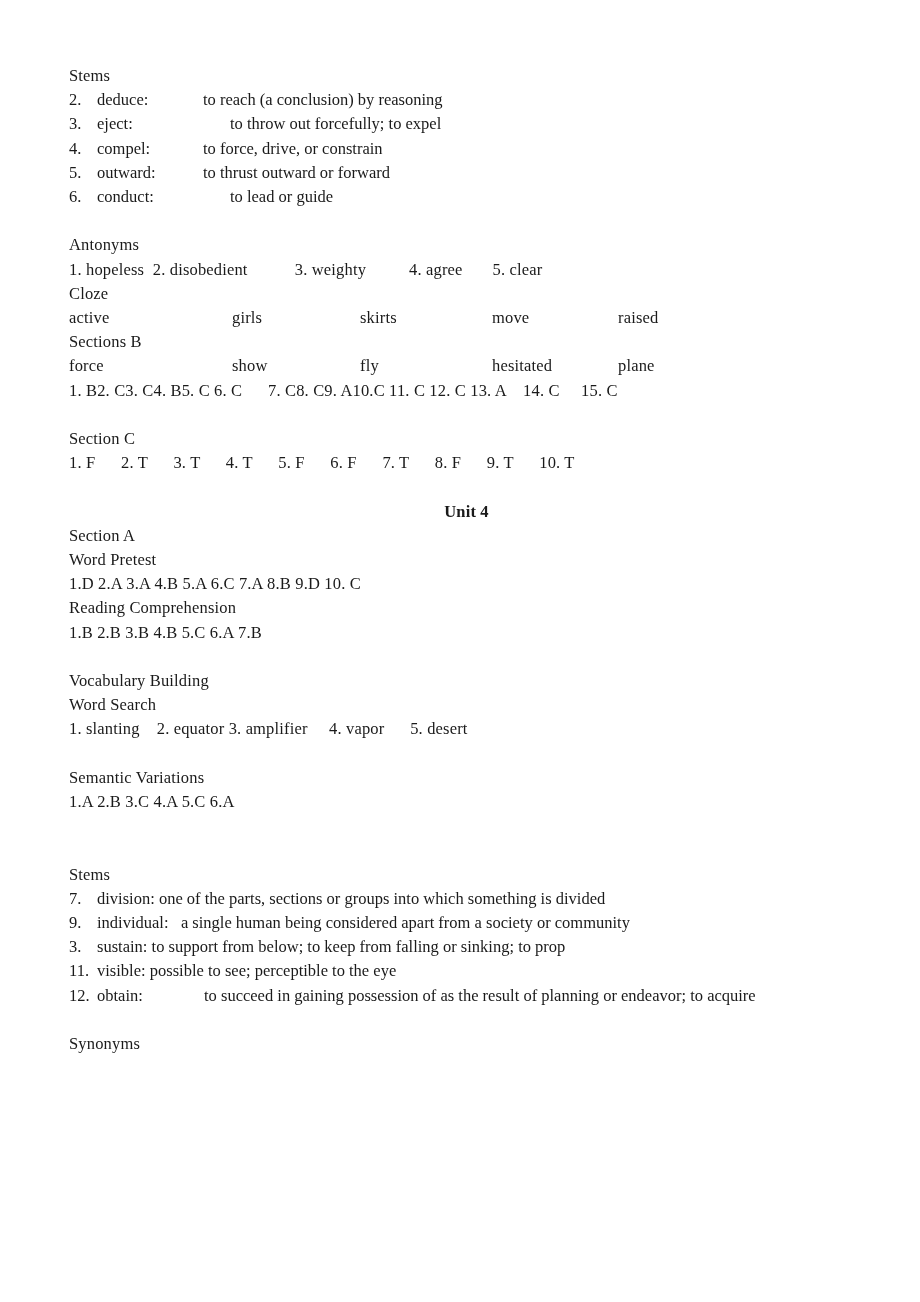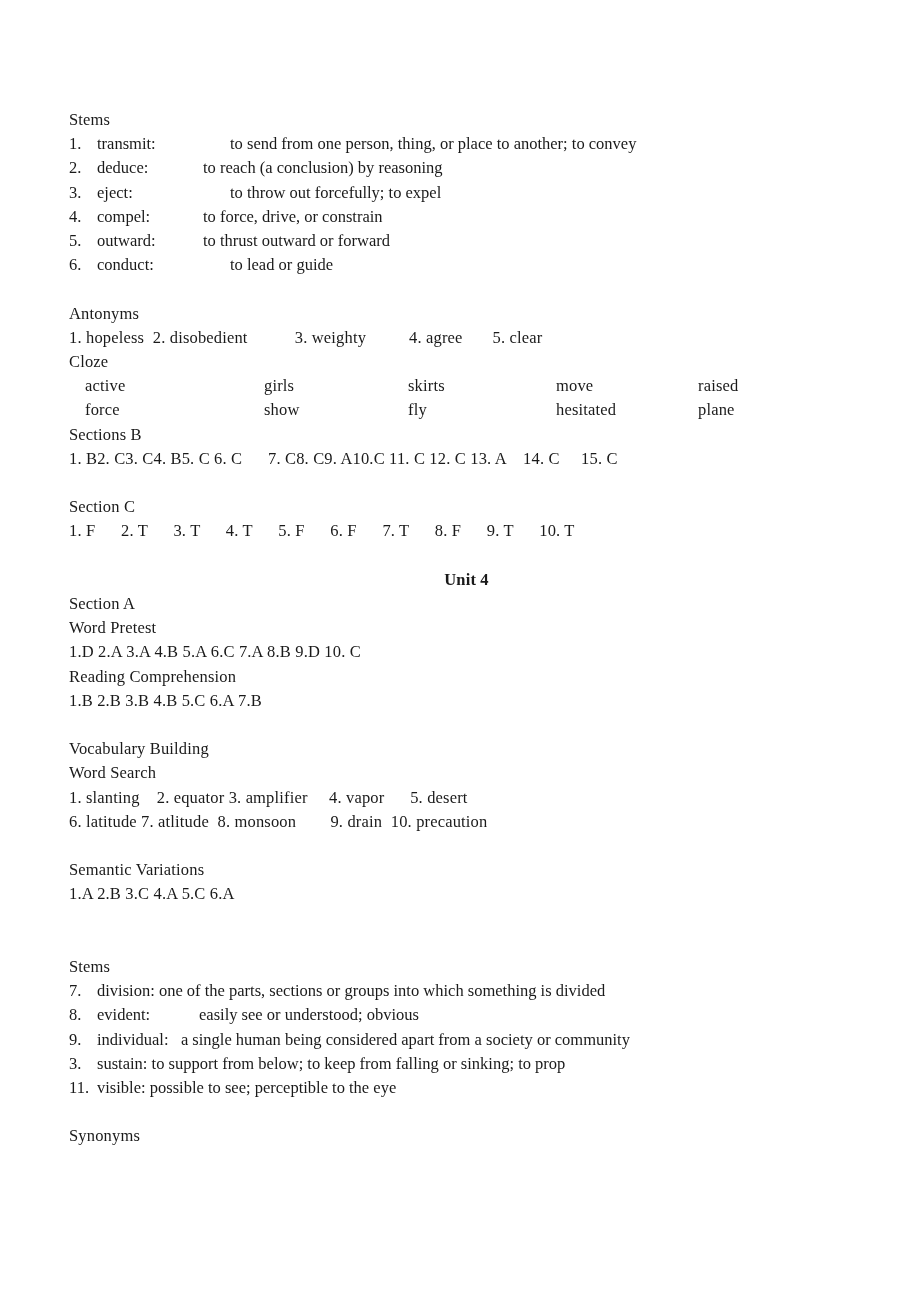--- a/index.html
+++ b/index.html
@@ -12,21 +12,21 @@
     height: 1302px;
     font-family: "Liberation Serif", "DejaVu Serif", serif;
     color: #1a1a1a;
     -webkit-font-smoothing: antialiased;
   }
   .page {
     position: relative;
     width: 892px;
     height: 1302px;
     box-sizing: border-box;
-    padding: 108px 40px 0 69px;
+    padding: 64px 40px 0 69px;
     overflow: hidden;
     border-radius: 22px;
   }
   .line {
     font-size: 16.5px;
     line-height: 24.2px;
     white-space: pre;
     letter-spacing: 0.01em;
   }
   .blank {
@@ -49,58 +49,56 @@
   }
   .num {
     display: inline-block;
     width: 28px;
   }
   .term {
     display: inline-block;
   }
   .cloze-row span {
     display: inline-block;
-    margin-left: 16px;
   }
   .c1 { width: 163px; }
   .c2 { width: 128px; }
   .c3 { width: 132px; }
   .c4 { width: 126px; }
 </style>
 </head>
 <body>
 
 <div class="page">
 
   <div class="line">Stems</div>
 
-  <div class="stem"><span class="num">1.</span><span class="term" style="width:133px">transmit:</span><span>to send from one person, thing, or place to another; to convey</span></div>
 
   <div class="stem"><span class="num">2.</span><span class="term" style="width:106px">deduce:</span><span>to reach (a conclusion) by reasoning</span></div>
 
   <div class="stem"><span class="num">3.</span><span class="term" style="width:133px">eject:</span><span>to throw out forcefully; to expel</span></div>
 
   <div class="stem"><span class="num">4.</span><span class="term" style="width:106px">compel:</span><span>to force, drive, or constrain</span></div>
 
   <div class="stem"><span class="num">5.</span><span class="term" style="width:106px">outward:</span><span>to thrust outward or forward</span></div>
 
   <div class="stem"><span class="num">6.</span><span class="term" style="width:133px">conduct:</span><span>to lead or guide</span></div>
 
   <div class="blank"></div>
 
   <div class="line">Antonyms</div>
   <div class="line">1. hopeless  2. disobedient           3. weighty          4. agree       5. clear</div>
 
   <div class="line">Cloze</div>
 
   <div class="line cloze-row"><span class="c1">active</span><span class="c2">girls</span><span class="c3">skirts</span><span class="c4">move</span><span>raised</span></div>
 
+  <div class="line">Sections B</div>
+
   <div class="line cloze-row"><span class="c1">force</span><span class="c2">show</span><span class="c3">fly</span><span class="c4">hesitated</span><span>plane</span></div>
-
-  <div class="line">Sections B</div>
   <div class="line">1. B2. C3. C4. B5. C 6. C      7. C8. C9. A10.C 11. C 12. C 13. A    14. C     15. C</div>
 
   <div class="blank"></div>
 
   <div class="line">Section C</div>
   <div class="line">1. F      2. T      3. T      4. T      5. F      6. F      7. T      8. F      9. T      10. T</div>
 
   <div class="blank"></div>
 
   <div class="line center bold">Unit 4</div>
@@ -109,40 +107,39 @@
   <div class="line">Word Pretest</div>
   <div class="line">1.D 2.A 3.A 4.B 5.A 6.C 7.A 8.B 9.D 10. C</div>
   <div class="line">Reading Comprehension</div>
   <div class="line">1.B 2.B 3.B 4.B 5.C 6.A 7.B</div>
 
   <div class="blank"></div>
 
   <div class="line">Vocabulary Building</div>
   <div class="line">Word Search</div>
   <div class="line">1. slanting    2. equator 3. amplifier     4. vapor      5. desert</div>
-  <div class="line">6. latitude 7. atlitude  8. monsoon        9. drain  10. precaution</div>
 
   <div class="blank"></div>
 
   <div class="line">Semantic Variations</div>
   <div class="line">1.A 2.B 3.C 4.A 5.C 6.A</div>
 
   <div class="blank"></div>
   <div class="blank"></div>
 
   <div class="line">Stems</div>
 
   <div class="stem"><span class="num">7.</span><span>division:</span><span> </span><span>one of the parts, sections or groups into which something is divided</span></div>
 
-  <div class="stem"><span class="num">8.</span><span class="term" style="width:102px">evident:</span><span>easily see or understood; obvious</span></div>
 
   <div class="stem"><span class="num">9.</span><span>individual:</span><span>   </span><span>a single human being considered apart from a society or community</span></div>
 
   <div class="stem"><span class="num">3.</span><span>sustain:</span><span> </span><span>to support from below; to keep from falling or sinking; to prop</span></div>
 
   <div class="stem"><span class="num">11.</span><span>visible:</span><span> </span><span>possible to see; perceptible to the eye</span></div>
 
+  <div class="stem"><span class="num">12.</span><span class="term" style="width:107px">obtain:</span><span>to succeed in gaining possession of as the result of planning or endeavor; to acquire</span></div>
 
   <div class="blank"></div>
 
   <div class="line">Synonyms</div>
 
 </div>
 
 </body></html>

